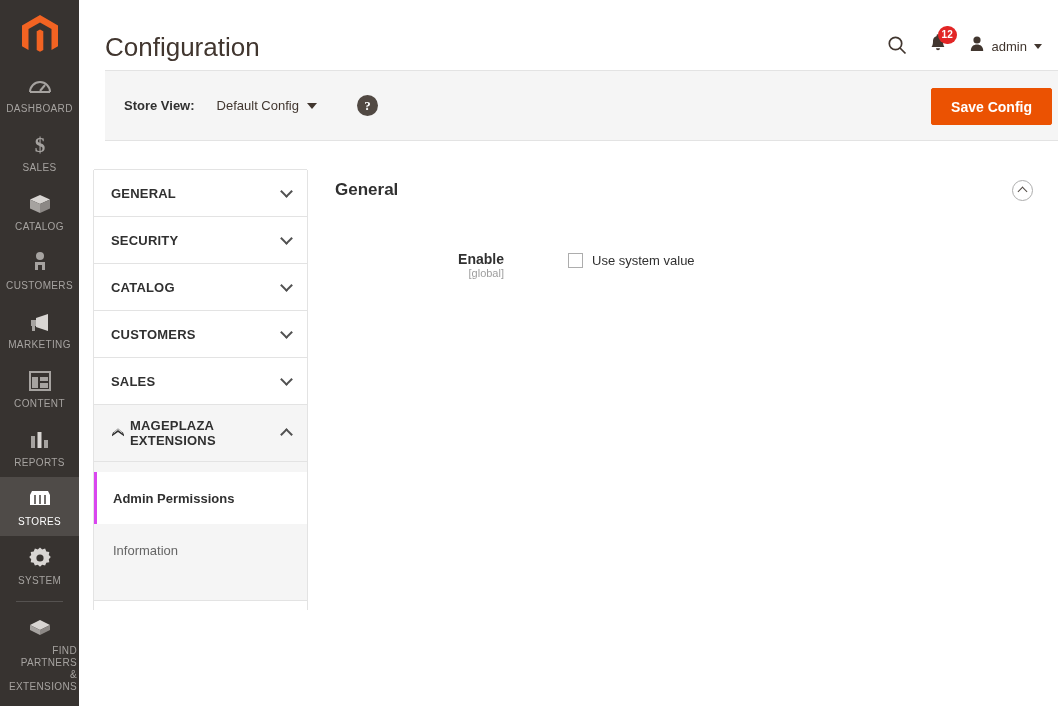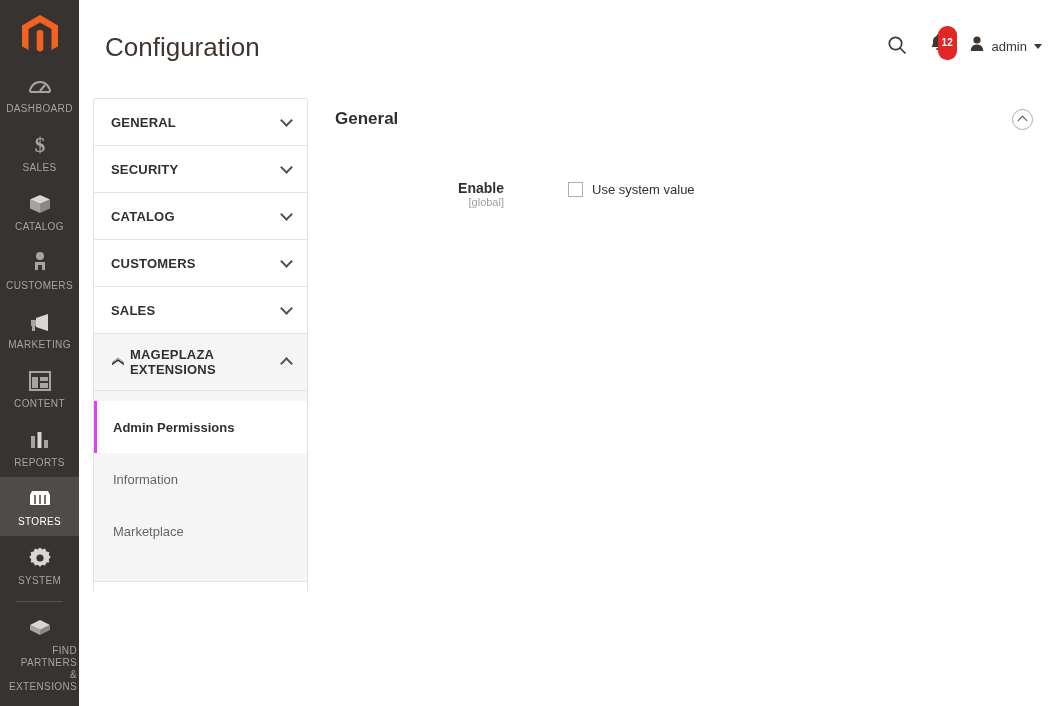--- a/index.html
+++ b/index.html
@@ -66,21 +66,21 @@
   .header-tools {
     display: flex; align-items: center; gap: 22px;
     padding-right: 16px; padding-bottom: 12px;
   }
   .h-icon-btn { background: none; border: 0; cursor: pointer; display:flex; align-items:center; position: relative; padding:0; }
   .notif-wrap { position: relative; display: flex; align-items: center; }
   .notif-badge {
     position: absolute; top: -8px; left: 9px;
     background: #e22626; color: #fff;
     font-size: 10px; font-weight: bold;
-    min-width: 18px; height: 34px; border-radius: 9px;
+    min-width: 18px; height: 18px; border-radius: 9px;
     display: flex; align-items: center; justify-content: center;
     padding: 0 4px; line-height: 1;
   }
   .admin-user { display: flex; align-items: center; gap: 7px; cursor: pointer; }
   .admin-user .uname { font-size: 13px; color: #41362f; }
   .caret-down {
     width: 0; height: 0;
     border-left: 4px solid transparent; border-right: 4px solid transparent;
     border-top: 5px solid #41362f;
     display: inline-block;
@@ -398,20 +398,29 @@
               <circle cx="8" cy="5" r="3.6" fill="#41362f"></circle>
               <path d="M1.8 16 C1.8 11.6 4.6 9.6 8 9.6 C11.4 9.6 14.2 11.6 14.2 16 Z" fill="#41362f"></path>
             </svg>
           </span>
           <span class="uname">admin</span>
           <span class="caret-down"></span>
         </div>
       </div>
     </div>
 
+    <div class="storeview-bar">
+      <span class="sv-label">Store View:</span>
+      <span class="sv-value">
+        <span>Default Config</span>
+        <span class="sv-caret"></span>
+      </span>
+      <span class="help-icon">?</span>
+      <button class="save-btn">Save Config</button>
+    </div>
 
     <div class="config-body">
 
       <div class="config-nav">
 
         <div class="cfg-section">
           <span class="cfg-title">GENERAL</span>
           <span class="chev"></span>
         </div>
 
@@ -451,23 +460,20 @@
           <span class="chev up"></span>
         </div>
 
         <div class="cfg-sub">
           <div class="cfg-sub-item active">
             <span>Admin Permissions</span>
           </div>
           <div class="cfg-sub-item">
             <span>Information</span>
           </div>
-          <div class="cfg-sub-item">
-            <span>Marketplace</span>
-          </div>
         </div>
         <div class="cfg-tail"></div>
       </div>
 
       <div class="content-panel">
 
         <div class="section-head">
           <span class="section-title">General</span>
           <span class="collapse-circle">
             <span class="mini-chev"></span>

